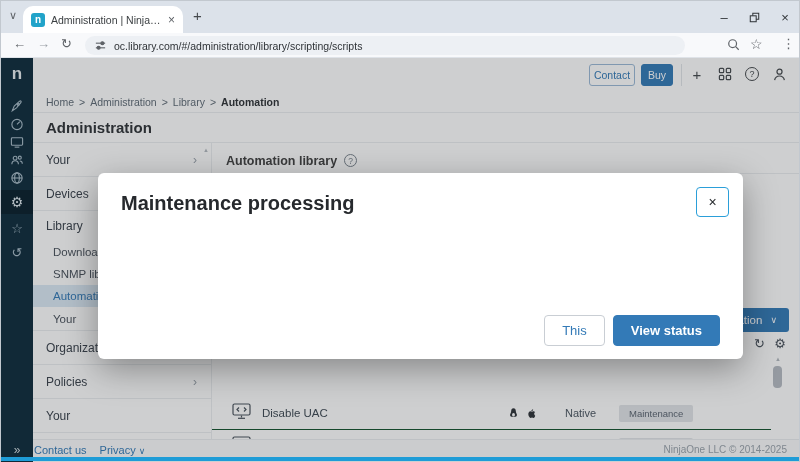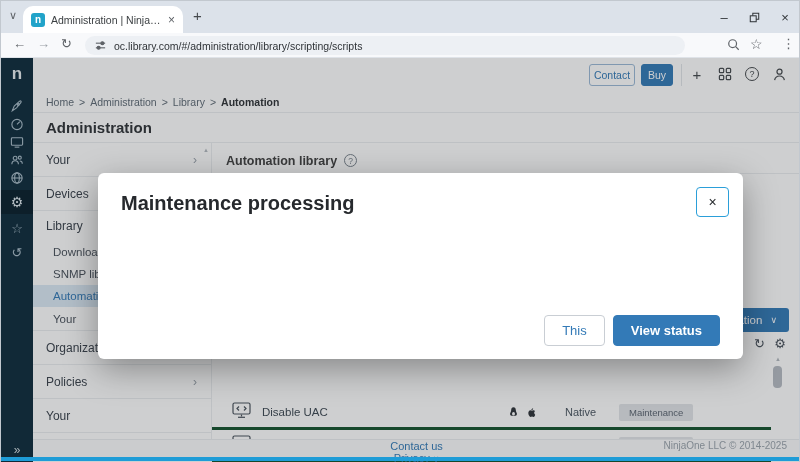--- a/index.html
+++ b/index.html
@@ -81,31 +81,31 @@
     font-size:8.5px; display:flex; align-items:center; justify-content:center; cursor:pointer; }
   .btn-newauto { position:absolute; top:165px; right:10px; height:24px; background:#337ab7;
     border:none; border-radius:3px; color:#fff; font-size:11.5px; padding:0 12px; cursor:pointer;
     display:flex; align-items:center; gap:8px; font-family:"Liberation Sans", sans-serif; }
   .tool-ic { position:absolute; top:193px; font-size:13px; color:#4a525c; cursor:pointer; }
   .vscroll-up { position:absolute; right:18px; top:213px; font-size:6px; color:#b4bac0; }
   .vscroll-thumb { position:absolute; right:17px; top:223px; width:9px; height:22px;
     background:#b6bcc3; border-radius:4px; cursor:pointer; }
 
   .rows { position:absolute; left:0; right:28px; top:254px; }
-  .trow { position:relative; height:33px; border-bottom:3px solid #14532d; display:flex;
+  .trow { position:relative; height:33px; border-bottom:1px solid #14532d; display:flex;
     align-items:center; cursor:pointer; }
   .trow .scripticon { position:absolute; left:20px; }
   .trow .rname { position:absolute; left:50px; font-size:11.5px; color:#3d4852; }
   .trow .os { position:absolute; left:296px; display:flex; gap:6px; align-items:center; }
   .trow .rtype { position:absolute; left:353px; font-size:11px; color:#4a5560; }
   .trow .badge { position:absolute; left:407px; background:#e2e4e8; border-radius:2px;
     font-size:9.5px; color:#5a6470; padding:3px 10px; }
 
   .footer { position:absolute; left:20px; right:0; bottom:4px; height:20px; background:#fcfcfd;
-    border-top:1px solid #ebedf0; display:flex; align-items:center;flex-direction:column; }
+    border-top:1px solid #ebedf0; display:flex; align-items:center; }
   .f-link { font-size:11px; color:#337ab7; margin-left:13px; cursor:pointer; }
   .f-copy { position:absolute; right:12px; font-size:10px; color:#9aa3ac; }
   .rail-collapse { position:absolute; left:0; bottom:6px; width:32px; text-align:center;
     color:#cfd8dd; font-size:12px; cursor:pointer; z-index:6; }
 
   .dim { position:absolute; left:0; top:0; right:0; bottom:0; background:rgba(33,37,41,0.22); z-index:40; }
   .bluebar { position:absolute; left:0; bottom:0; width:100%; height:4px; background:#1e9cd7; z-index:80; }
 
   
   .modal { position:absolute; left:97px; top:115px; width:645px; height:186px; background:#fff;

